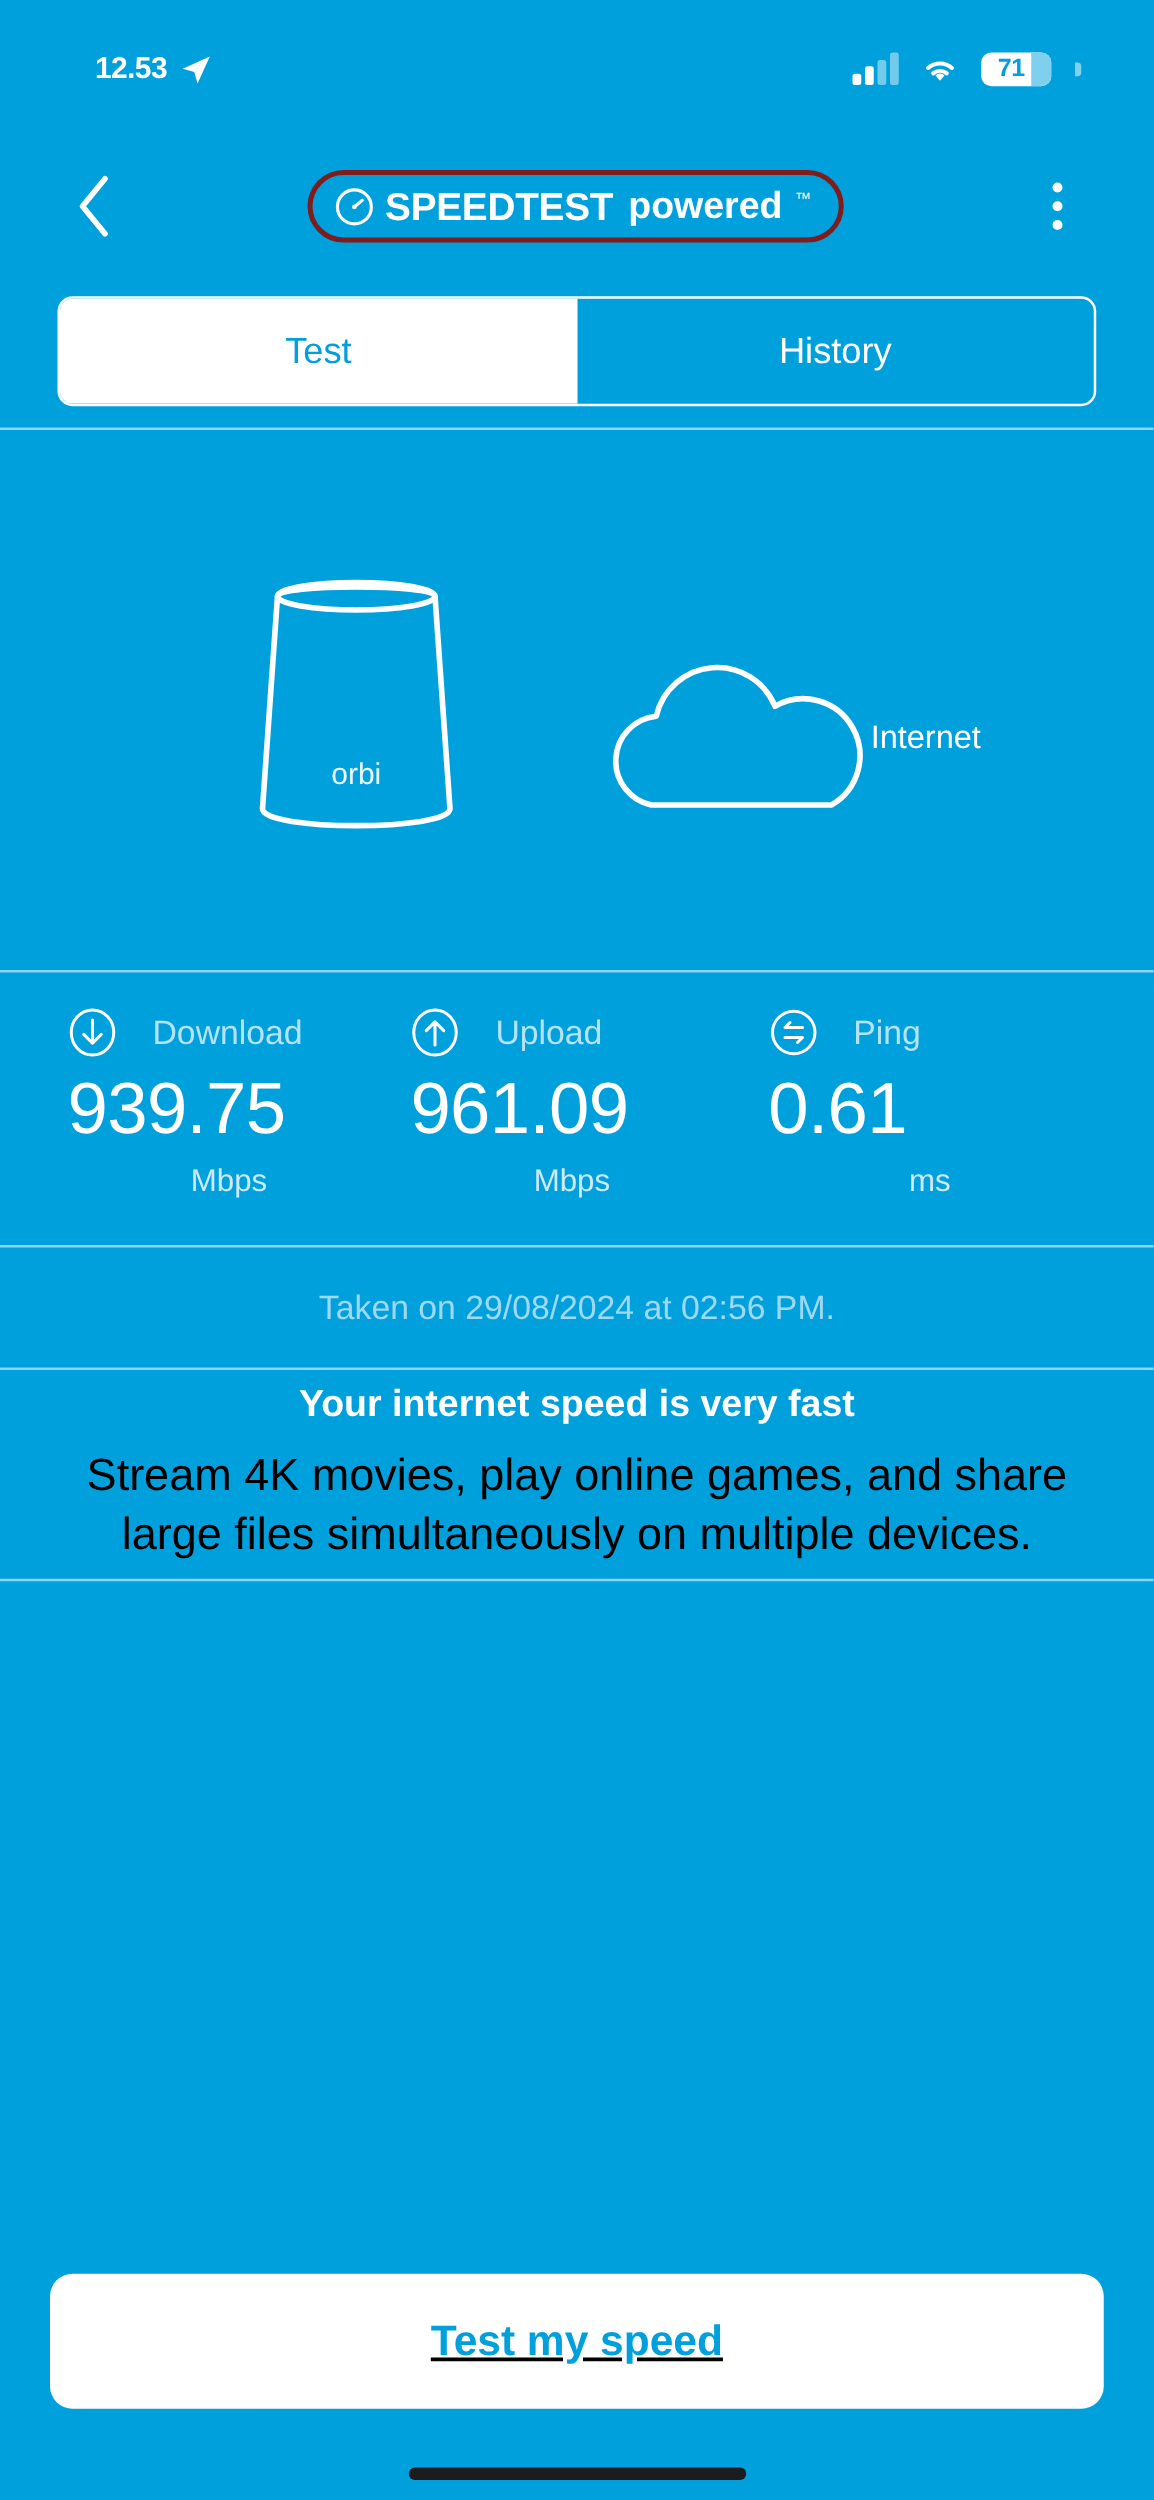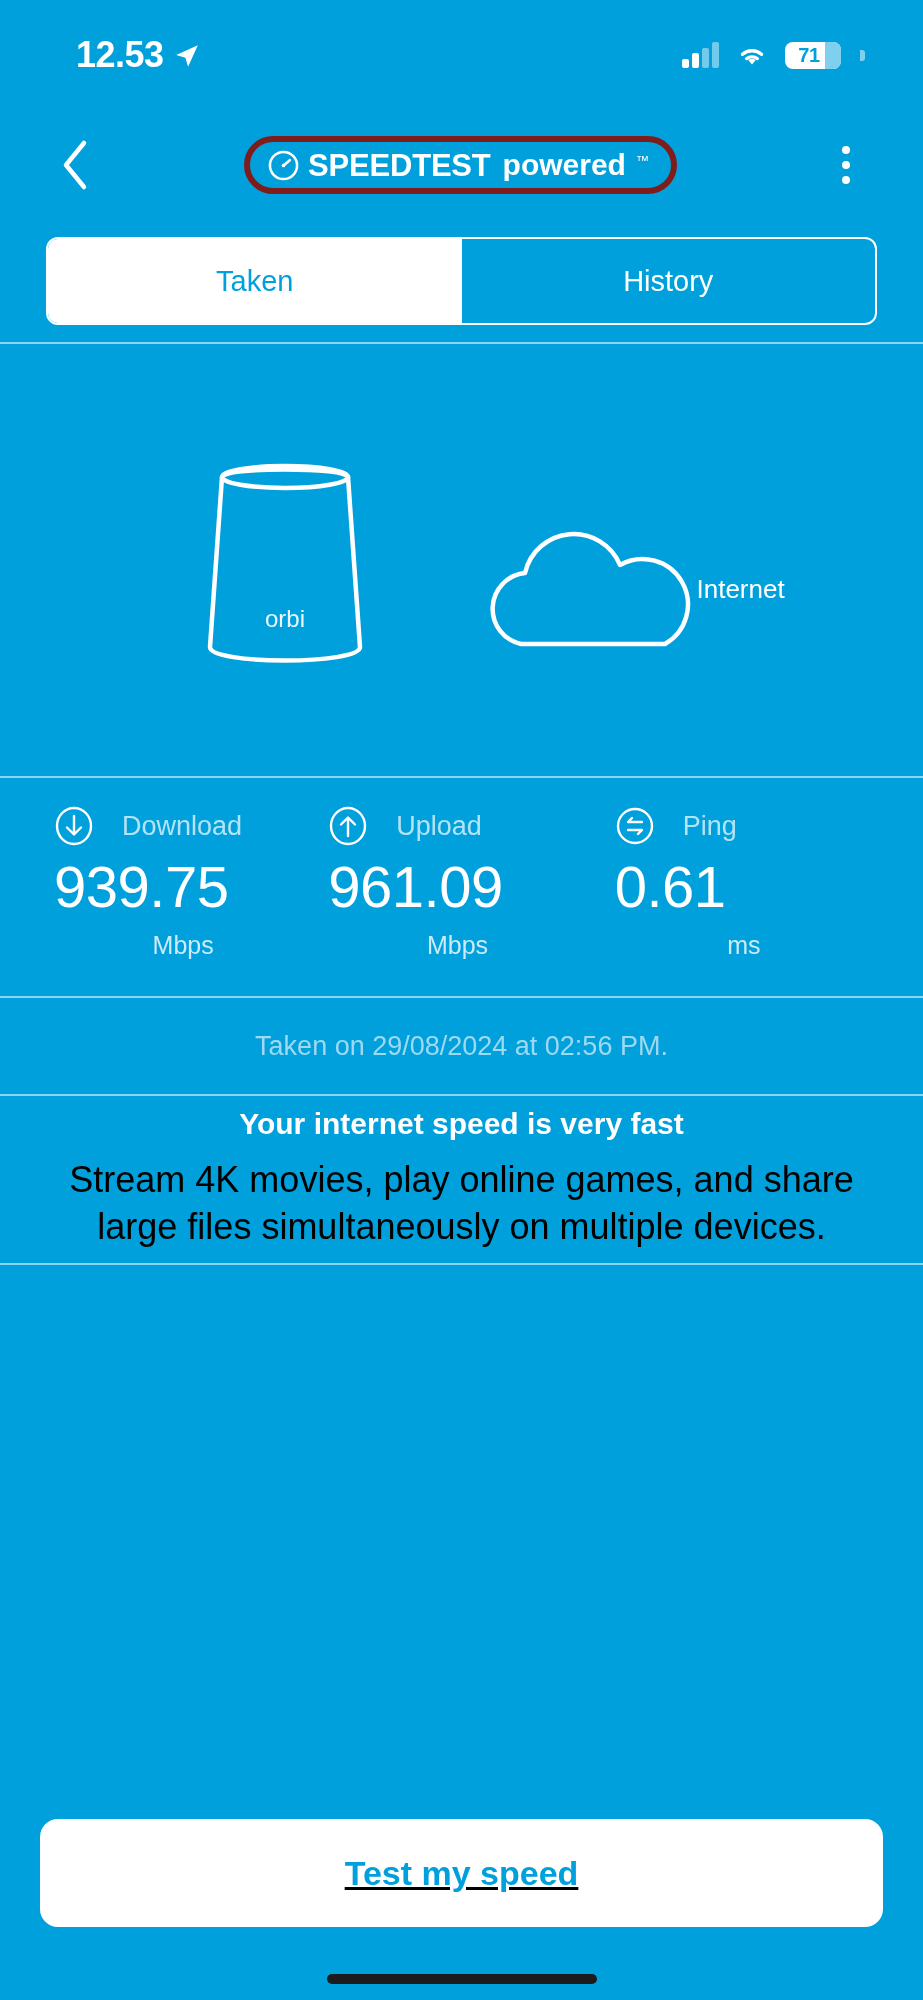--- a/index.html
+++ b/index.html
@@ -36,21 +36,21 @@
     box-sizing: border-box;
     position: relative;
   }
   .status-left {
     display: flex;
     align-items: center;
     gap: 10px;
   }
   .status-time {
     color: #ffffff;
-    font-size: 36px;
+    font-size: 24px;
     font-weight: bold;
     letter-spacing: -0.5px;
     line-height: 1;
   }
   .loc-arrow {
     display: inline-block;
     width: 26px;
     height: 26px;
     position: relative;
     top: 1px;
@@ -127,21 +127,21 @@
   }
   .back-btn {
     width: 54px;
     height: 54px;
     display: flex;
     align-items: center;
     justify-content: center;
     cursor: pointer;
   }
   .logo-pill {
-    border: 6px solid #7f1d1d;
+    border: 4px solid #7f1d1d;
     border-radius: 32px;
     height: 58px;
     display: flex;
     align-items: center;
     gap: 9px;
     padding: 0 22px 0 18px;
     box-sizing: border-box;
   }
   .logo-gauge { width: 31px; height: 31px; display: block; }
   .logo-main {
@@ -433,21 +433,21 @@
 
     <div class="kebab">
       <span></span>
       <span></span>
       <span></span>
     </div>
   </div>
 
   <div class="tabs-wrap">
     <div class="tabs">
-      <div class="tab active">Taken</div>
+      <div class="tab active">Test</div>
       <div class="tab">History</div>
     </div>
   </div>
 
   <div class="divider"></div>
 
   <div class="illus">
     <div class="router-block">
       <span>
         <svg class="router-svg" width="170" height="222" viewBox="0 0 170 222">

